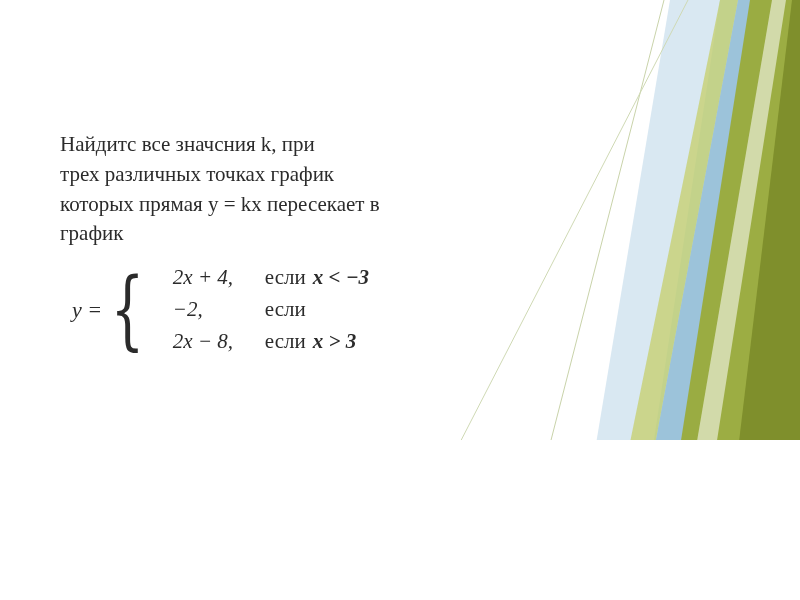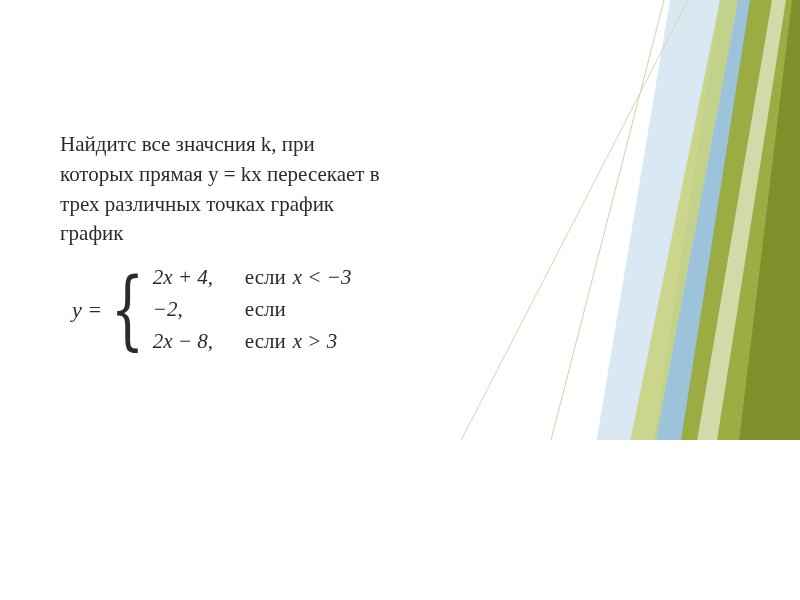--- a/index.html
+++ b/index.html
@@ -64,38 +64,40 @@
     transform-origin: center;
     margin: 0 -4px 0 -6px;
     color: #2b2b2b;
   }
   .cases {
     display: flex;
     flex-direction: column;
     justify-content: center;
     gap: 7px;
     padding-left: 2px;
+    margin-left: 20px;
   }
   .case-row {
     display: flex;
     align-items: baseline;
     white-space: nowrap;
   }
   .case-expr {
     font-style: italic;
     min-width: 92px;
     display: inline-block;
   }
   .case-cond-word {
     font-style: normal;
     padding-right: 7px;
     text-align: right;
   }
   .case-cond {
     font-style: italic;
+    font-weight: bold;
   }
 </style>
 </head>
 <body>
 
 <div id="slide">
 
   <div class="deco">
     <svg width="380" height="600" viewBox="0 0 380 600" xmlns="http://www.w3.org/2000/svg">
 
@@ -115,22 +117,22 @@
 
       <line x1="244" y1="0" x2="90" y2="600" stroke="#c9d3aa" stroke-width="1"></line>
       <line x1="268" y1="0" x2="0" y2="520" stroke="#cfd9b4" stroke-width="1"></line>
       <line x1="380" y1="470" x2="120" y2="600" stroke="#cfd9b4" stroke-width="1"></line>
     </svg>
   </div>
 
   <div class="content">
     <div class="para">
       <div>Найдитс все значсния k, при</div>
+      <div>трех различных точках график</div>
       <div>которых прямая y = kx пересекает в</div>
-      <div>трех различных точках график</div>
       <div>график</div>
     </div>
 
     <div class="formula">
       <span class="lhs">y =</span>
       <span class="brace">{</span>
       <span class="cases">
         <span class="case-row">
           <span class="case-expr">2x + 4,</span>
           <span class="case-cond-word">если</span>

